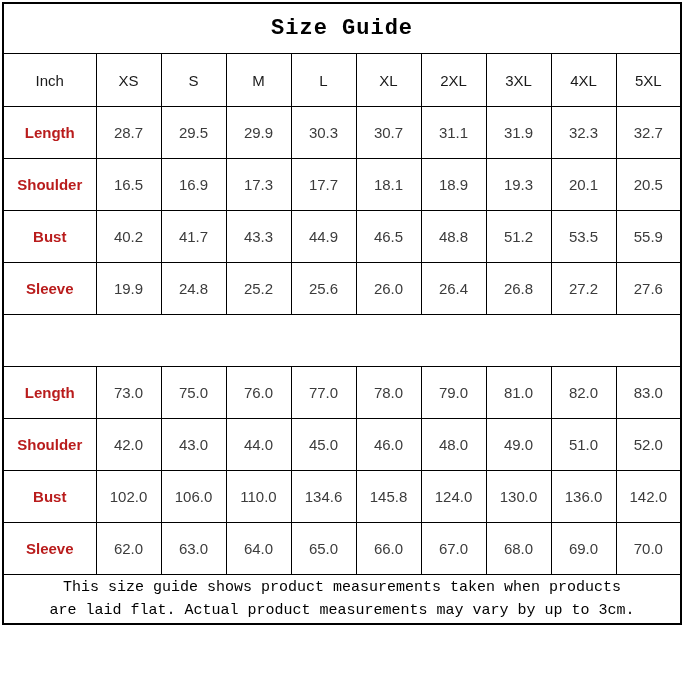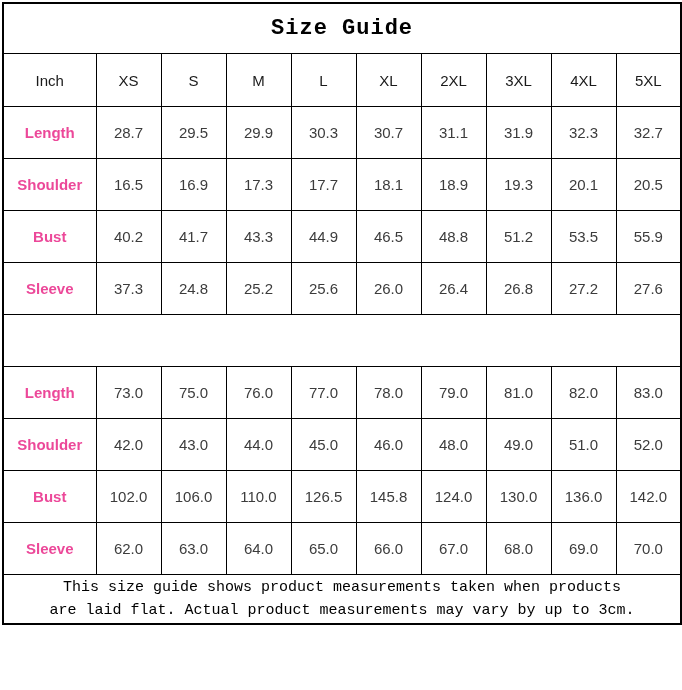--- a/index.html
+++ b/index.html
@@ -42,21 +42,21 @@
   tr.header-row th {
     height: 52px;
     font-size: 15px;
     font-weight: normal;
     color: #1a1a1a;
   }
   tr.data-row th {
     height: 51px;
     font-size: 15px;
     font-weight: bold;
-    color: #ec4899;
+    color: #b91c1c;
   }
   tr.data-row td {
     height: 51px;
     font-size: 15px;
     font-weight: normal;
     color: #3c3c3c;
   }
   tr.spacer-row td { height: 51px; }
   tr.footer-row td {
     height: 48px;
@@ -136,21 +136,21 @@
       <td>44.9</td>
       <td>46.5</td>
       <td>48.8</td>
       <td>51.2</td>
       <td>53.5</td>
       <td>55.9</td>
     </tr>
 
     <tr class="data-row">
       <th>Sleeve</th>
-      <td>37.3</td>
+      <td>19.9</td>
       <td>24.8</td>
       <td>25.2</td>
       <td>25.6</td>
       <td>26.0</td>
       <td>26.4</td>
       <td>26.8</td>
       <td>27.2</td>
       <td>27.6</td>
     </tr>
 
@@ -183,21 +183,21 @@
       <td>49.0</td>
       <td>51.0</td>
       <td>52.0</td>
     </tr>
 
     <tr class="data-row">
       <th>Bust</th>
       <td>102.0</td>
       <td>106.0</td>
       <td>110.0</td>
-      <td>126.5</td>
+      <td>134.6</td>
       <td>145.8</td>
       <td>124.0</td>
       <td>130.0</td>
       <td>136.0</td>
       <td>142.0</td>
     </tr>
 
     <tr class="data-row">
       <th>Sleeve</th>
       <td>62.0</td>

